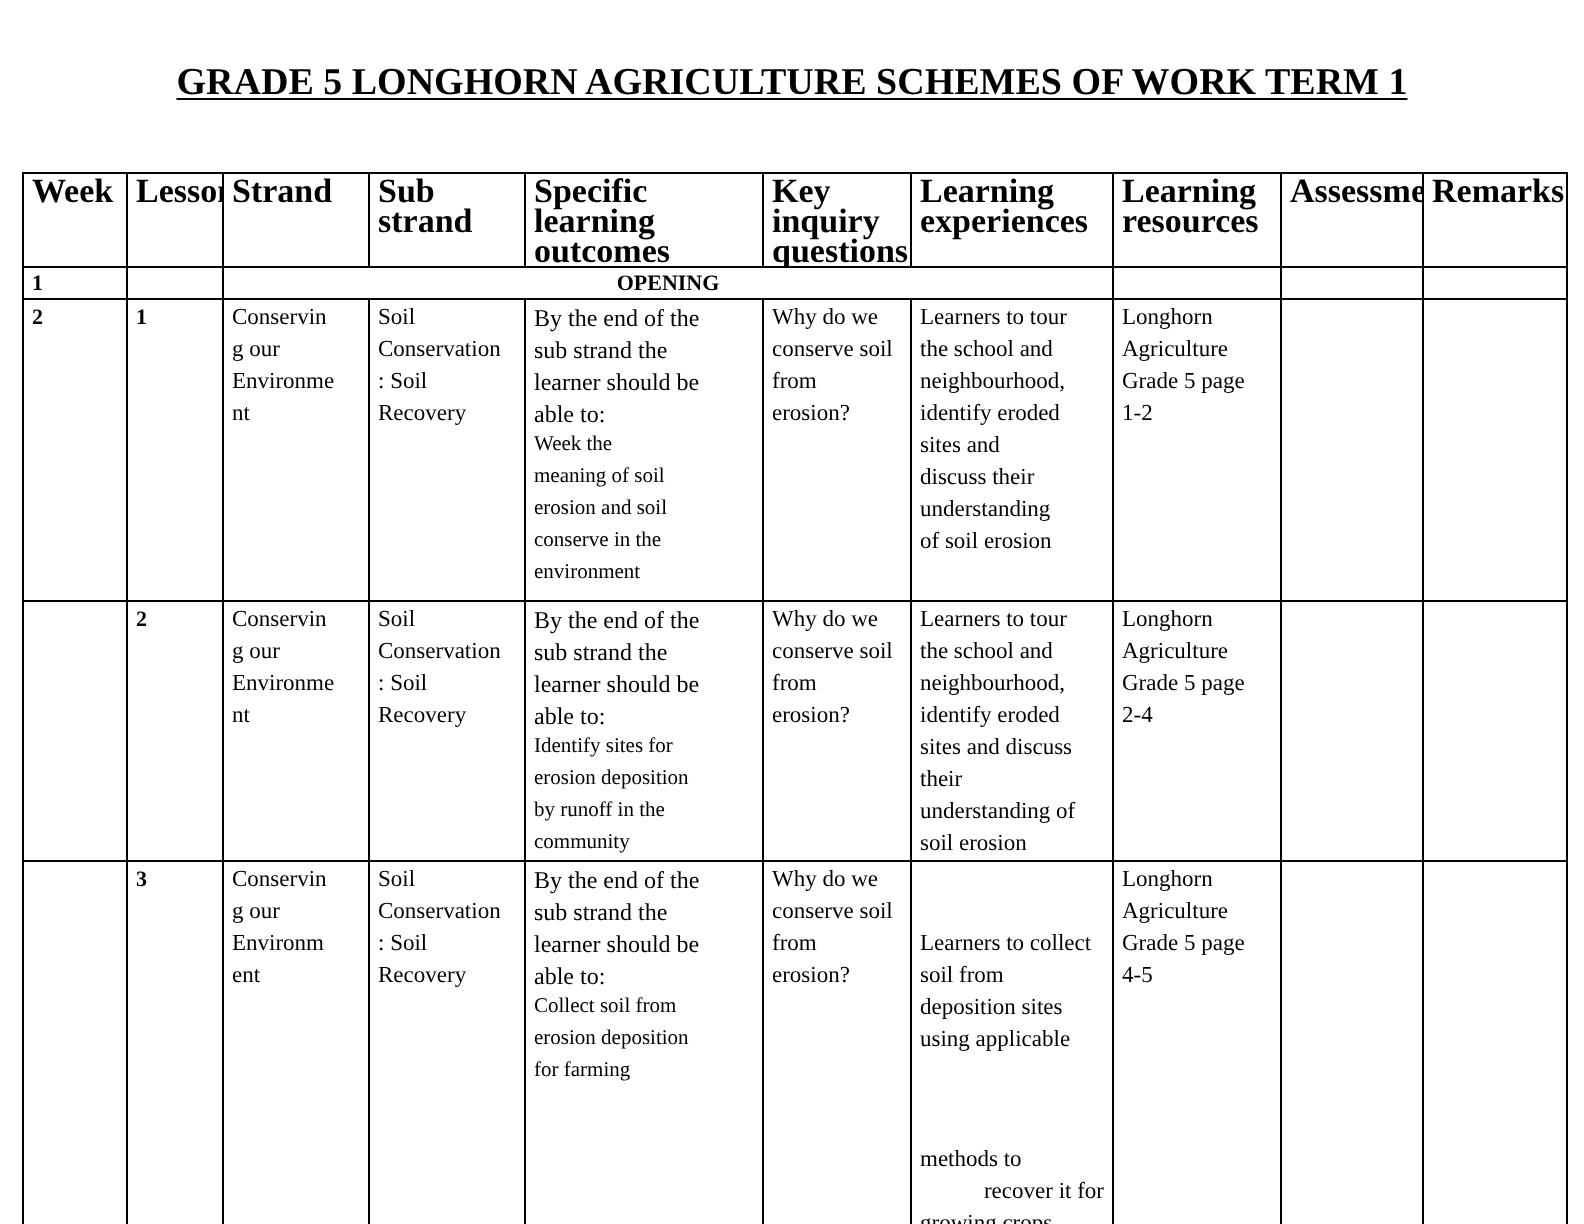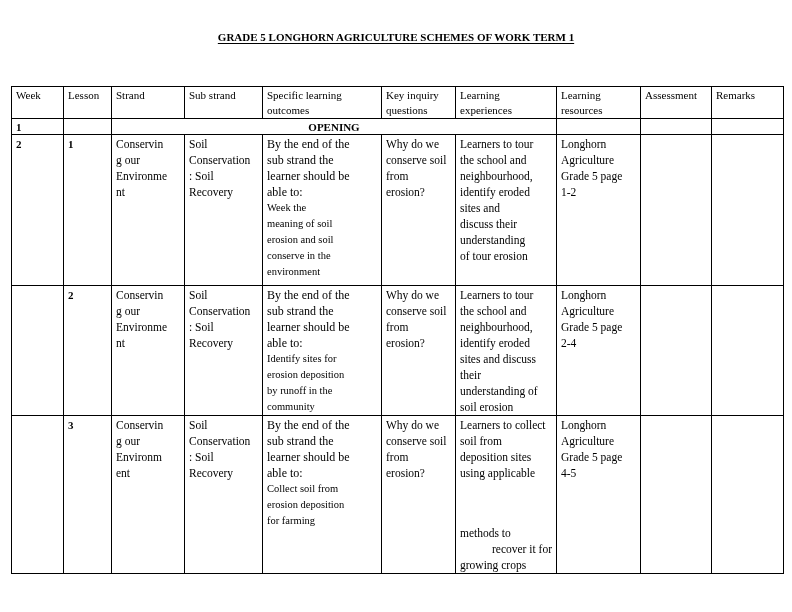--- a/index.html
+++ b/index.html
@@ -15,21 +15,21 @@
     font-family: "Liberation Serif", "DejaVu Serif", serif;
     color: #000;
   }
   .doc-title {
     position: absolute;
     top: 31px;
     left: 0;
     width: 792px;
     text-align: center;
     font-weight: bold;
-    font-size: 11px;
+    font-size: 19px;
     text-decoration: underline;
     text-underline-offset: 2px;
     letter-spacing: 0;
   }
   .scheme-table {
     position: absolute;
     left: 11px;
     top: 86px;
     border-collapse: collapse;
     table-layout: fixed;
@@ -38,22 +38,22 @@
   .scheme-table td, .scheme-table th {
     border: 1px solid #000;
     vertical-align: top;
     text-align: left;
     padding: 1px 4px 0 4px;
     font-size: 11.5px;
     line-height: 16px;
     overflow: hidden;
   }
   .scheme-table th {
-    font-weight: normal;
-    font-size: 11px;
+    font-weight: bold;
+    font-size: 17px;
     line-height: 15px;
     padding-top: 1px;
   }
   .scheme-table tr.header-row { height: 32px; }
   .scheme-table tr.opening-row { height: 16px; }
   .scheme-table tr.opening-row td { font-weight: bold; font-size: 11px; line-height: 14px; }
   .scheme-table td.opening-label { text-align: center; }
   .scheme-table tr.row-1 { height: 151px; }
   .scheme-table tr.row-2 { height: 126px; }
   .scheme-table tr.row-3 { height: 114px; }
@@ -143,21 +143,21 @@
           <span style="display: block;">erosion?</span>
         </td>
     <td class="experience">
           <span style="display: block;">Learners to tour</span>
           <span style="display: block;">the school and</span>
           <span style="display: block;">neighbourhood,</span>
           <span style="display: block;">identify eroded</span>
           <span style="display: block;">sites and</span>
           <span style="display: block;">discuss their</span>
           <span style="display: block;">understanding</span>
-          <span style="display: block;">of tour erosion</span>
+          <span style="display: block;">of soil erosion</span>
         </td>
     <td class="resource">
           <span style="display: block;">Longhorn</span>
           <span style="display: block;">Agriculture</span>
           <span style="display: block;">Grade 5 page</span>
           <span style="display: block;">1-2</span>
         </td>
     <td></td>
     <td></td>
   </tr>
@@ -245,21 +245,21 @@
             <span style="display: block;">for farming</span>
           </div>
     </td>
     <td class="question">
           <span style="display: block;">Why do we</span>
           <span style="display: block;">conserve soil</span>
           <span style="display: block;">from</span>
           <span style="display: block;">erosion?</span>
         </td>
     <td class="experience">
-          <span style="display: block;">Learners to collect</span>
+          <span style="display: block; margin-top: 32px;">Learners to collect</span>
           <span style="display: block;">soil from</span>
           <span style="display: block;">deposition sites</span>
           <span style="display: block;">using applicable</span>
           <span style="display: block; margin-top: 44px;">methods to</span>
           <span style="display: block; text-align: right;">recover it for</span>
           <span style="display: block;">growing crops</span>
         </td>
     <td class="resource">
           <span style="display: block;">Longhorn</span>
           <span style="display: block;">Agriculture</span>

